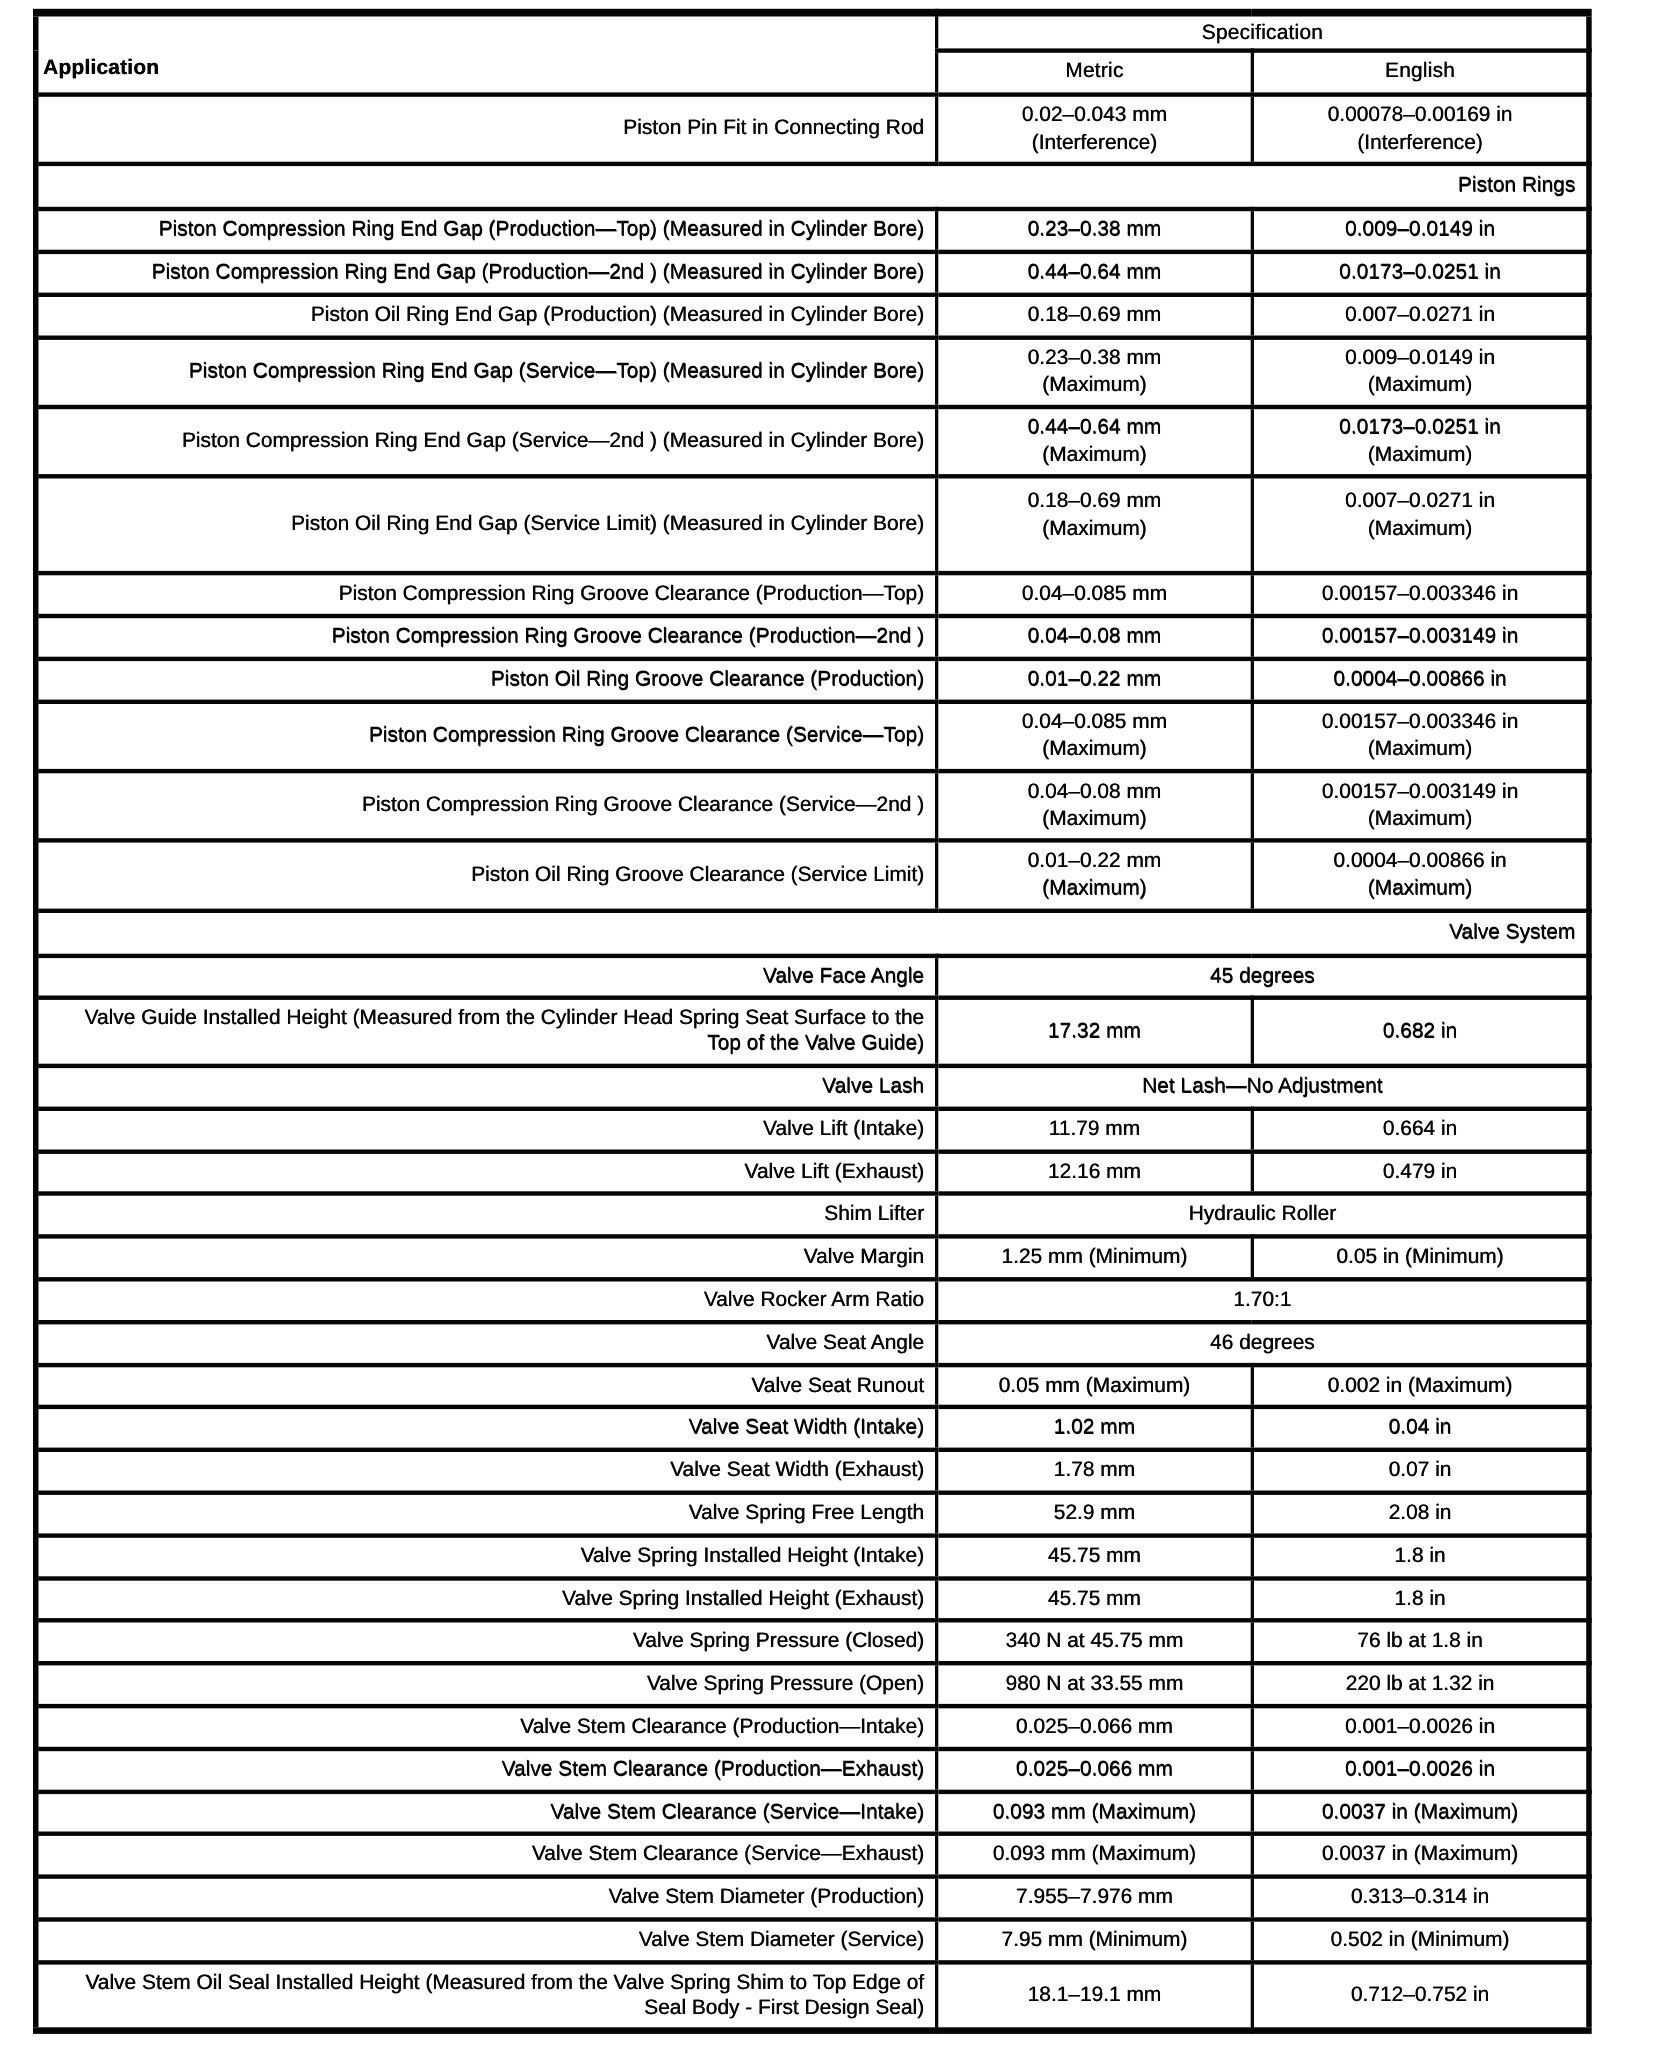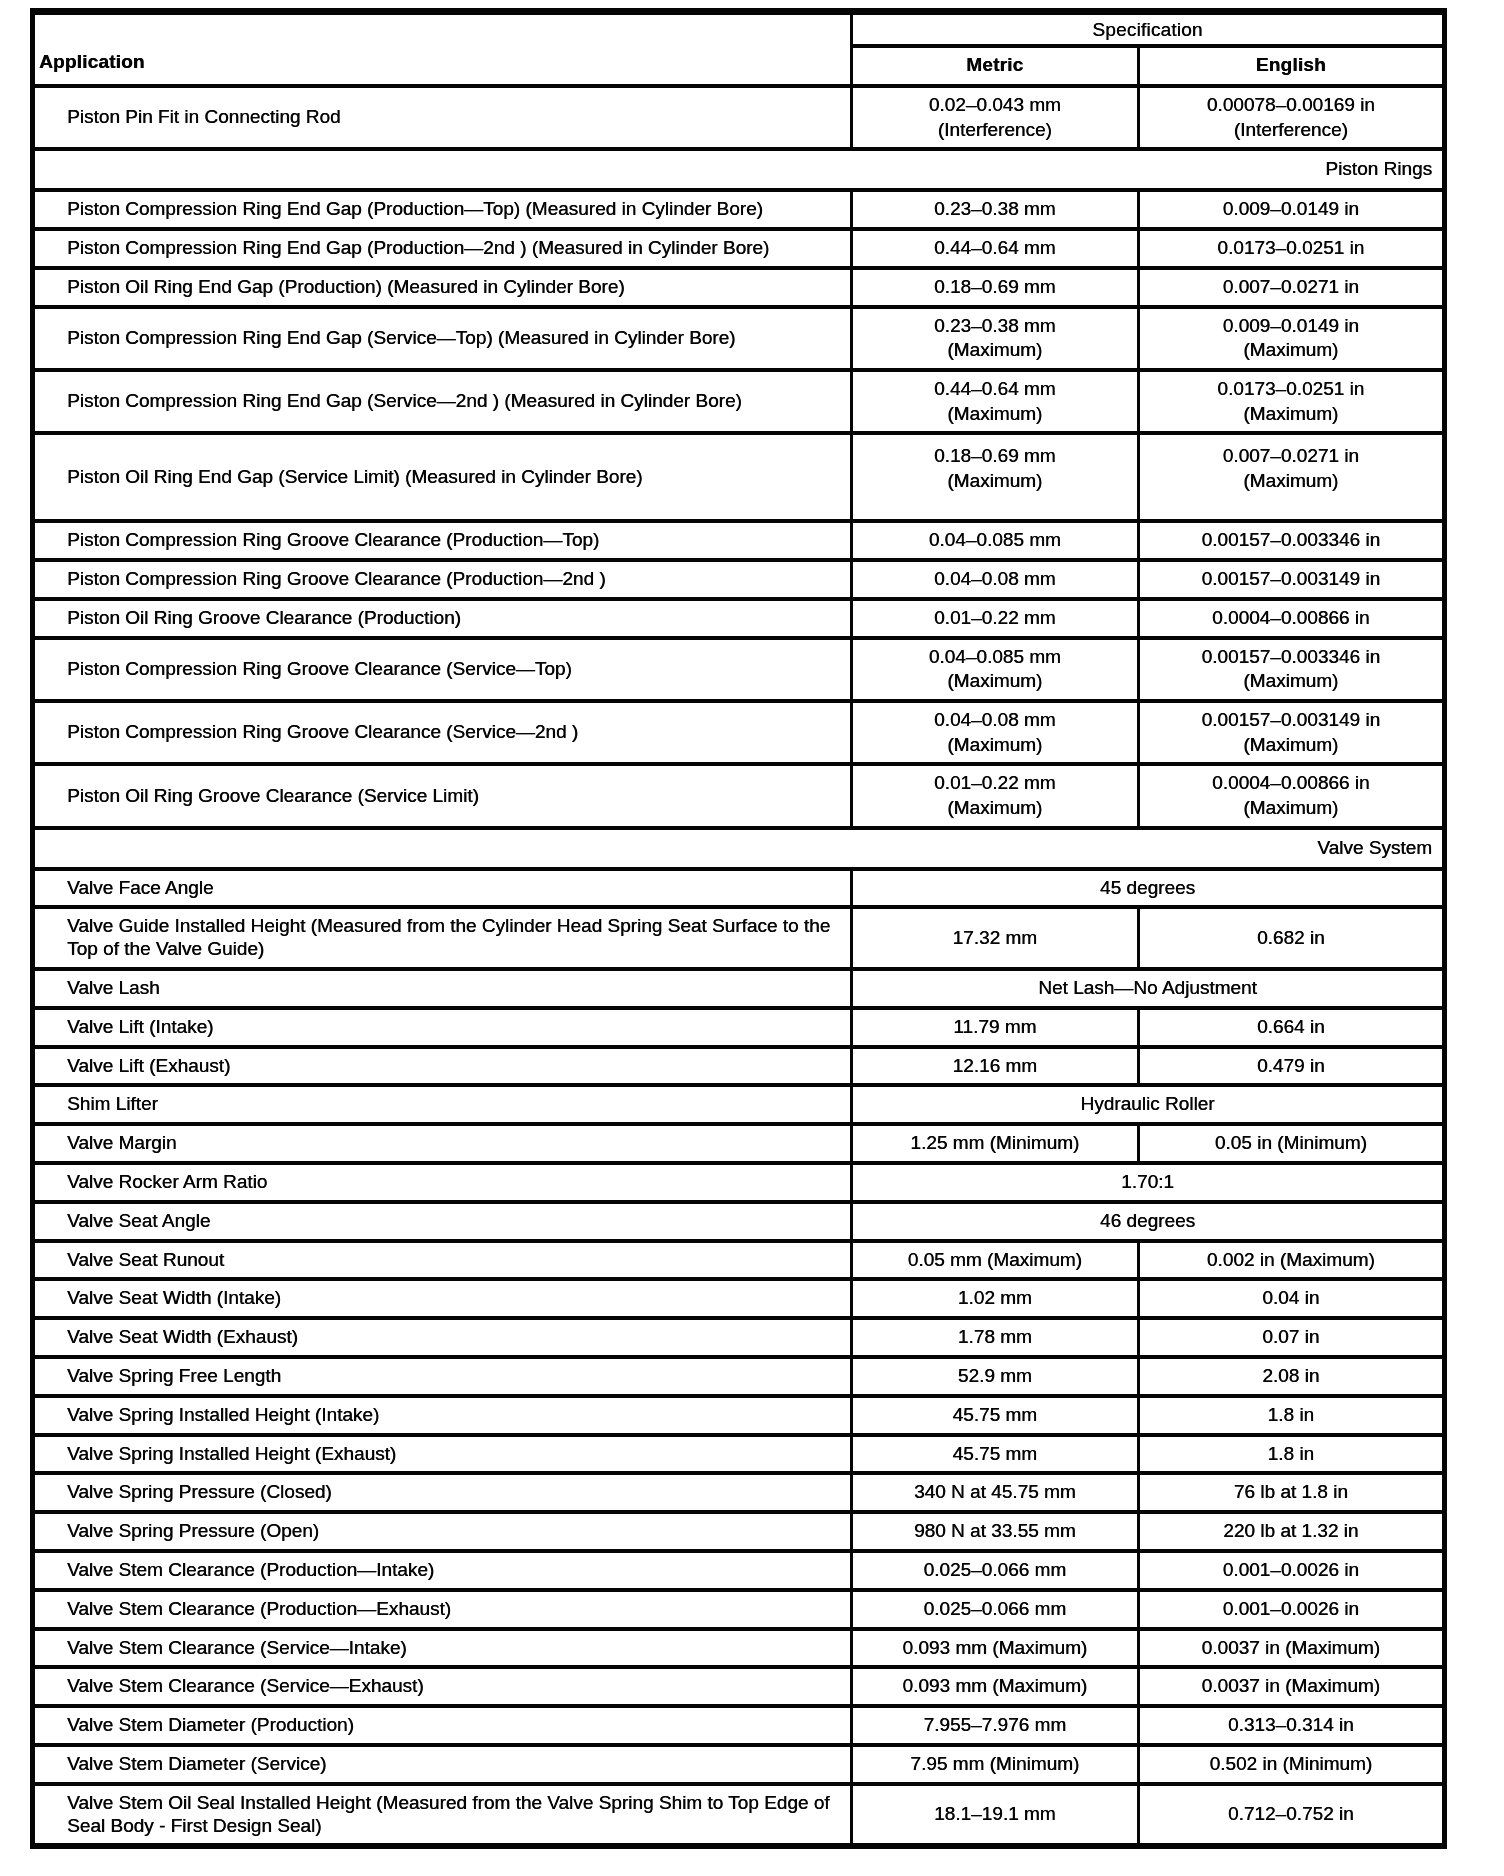--- a/index.html
+++ b/index.html
@@ -49,30 +49,30 @@
   }
   th.app-head {
     font-weight: bold;
     text-align: left;
     vertical-align: bottom;
     font-size: 20px;
     padding: 4px 4px 11px 4px;
     letter-spacing: 0.2px;
   }
   th.unit-head {
-    font-weight: bold;
+    font-weight: normal;
     text-align: center;
     font-size: 20px;
     padding: 6px 4px 8px 4px;
     letter-spacing: 0.2px;
   }
   td.app-cell {
     padding: 6px 10px 6px 32px;
     line-height: 1.2;
-    text-align: left;
+    text-align: right;
     vertical-align: middle;
   }
   td.section-cell {
     padding: 7px 10px 7px 10px;
     line-height: 1.2;
     text-align: right;
     vertical-align: middle;
   }
   td.value-cell {
     padding: 5px 6px;

